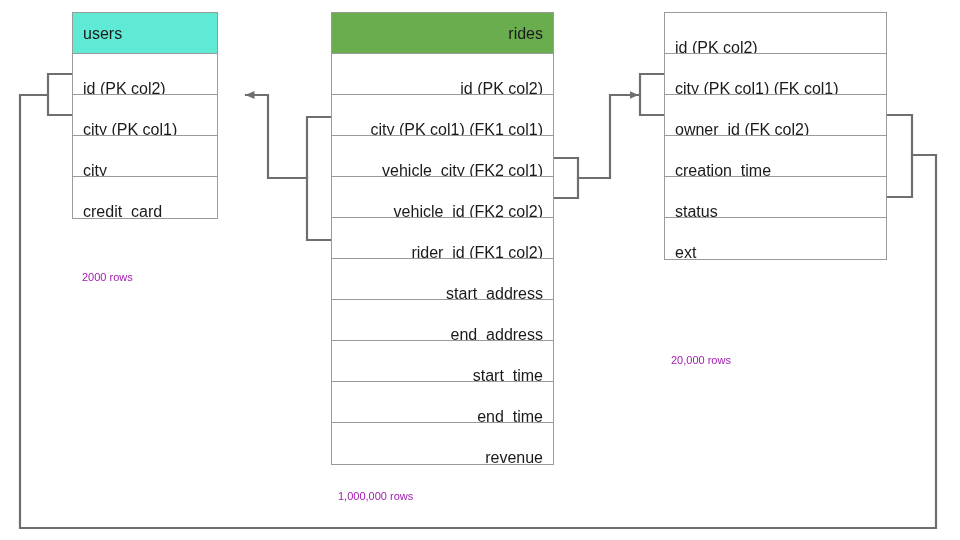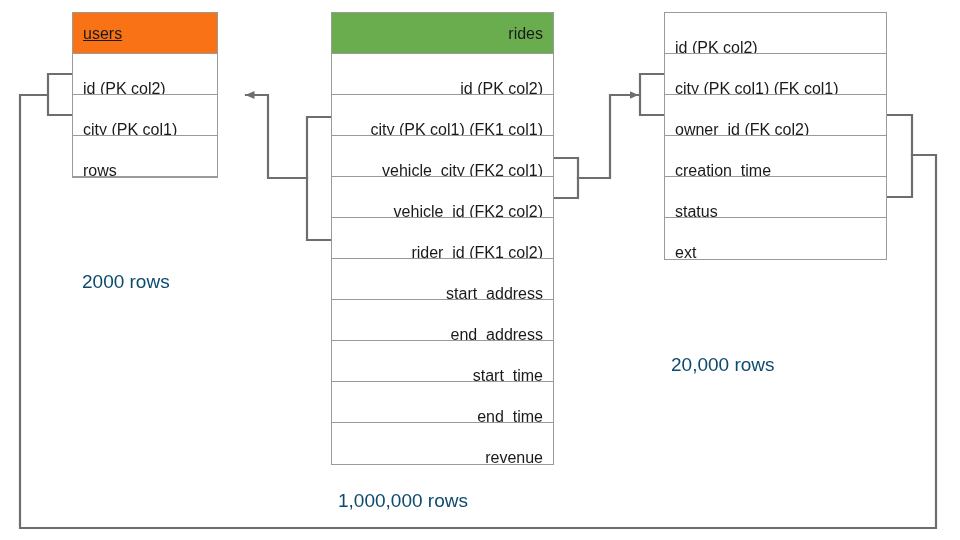--- a/index.html
+++ b/index.html
@@ -17,21 +17,21 @@
     padding:0 10px;font-size:16px;color:#1a1a1a;
     border-bottom:1px solid #9a9a9a;overflow:hidden;white-space:nowrap;
   }
   .tbl-row{
     box-sizing:border-box;height:41px;line-height:41px;
     padding:14px 10px;font-size:16px;color:#1a1a1a;background:#fff;
     border-bottom:1px solid #9a9a9a;overflow:hidden;white-space:nowrap;
   }
   .tbl-row.last{border-bottom:none;}
   .rowcount{
-    position:absolute;font-size:19px;color:#0c4a6e;white-space:nowrap;
+    position:absolute;font-size:11px;color:#a21caf;white-space:nowrap;
   }
 </style>
 </head>
 <body>
 
 <div id="diagram">
 
   <svg class="wires" viewBox="0 0 960 540" xmlns="http://www.w3.org/2000/svg">
     <defs>
       <marker id="arrow" markerWidth="9" markerHeight="8" refX="8.5" refY="4" orient="auto" markerUnits="userSpaceOnUse">
@@ -53,24 +53,25 @@
 
       <path marker-end="url(#arrow)" d="M578,178 L610,178 L610,95 L638,95"></path>
 
       <path d="M887,115 L912,115 L912,197 L887,197"></path>
 
       <path d="M912,155 L936,155 L936,528 L20,528 L20,95 L46,95"></path>
     </g>
   </svg>
 
   <div class="table-box" style="left:72px;top:12px;width:146px;">
-    <div class="tbl-header" style="background:#f97316;text-decoration:underline;">users</div>
+    <div class="tbl-header" style="background:#5eead4;">users</div>
     <div class="tbl-row">id (PK col2)</div>
     <div class="tbl-row">city (PK col1)</div>
-    <div class="tbl-row">rows</div>
+    <div class="tbl-row">city</div>
+    <div class="tbl-row last">credit_card</div>
   </div>
   <div class="rowcount" style="left:82px;top:271px;">2000 rows</div>
 
   <div class="table-box" style="left:331px;top:12px;width:223px;text-align:right;">
     <div class="tbl-header" style="background:#6AAD4F;">rides</div>
     <div class="tbl-row">id (PK col2)</div>
     <div class="tbl-row">city (PK col1) (FK1 col1)</div>
     <div class="tbl-row">vehicle_city (FK2 col1)</div>
     <div class="tbl-row">vehicle_id (FK2 col2)</div>
     <div class="tbl-row">rider_id (FK1 col2)</div>

